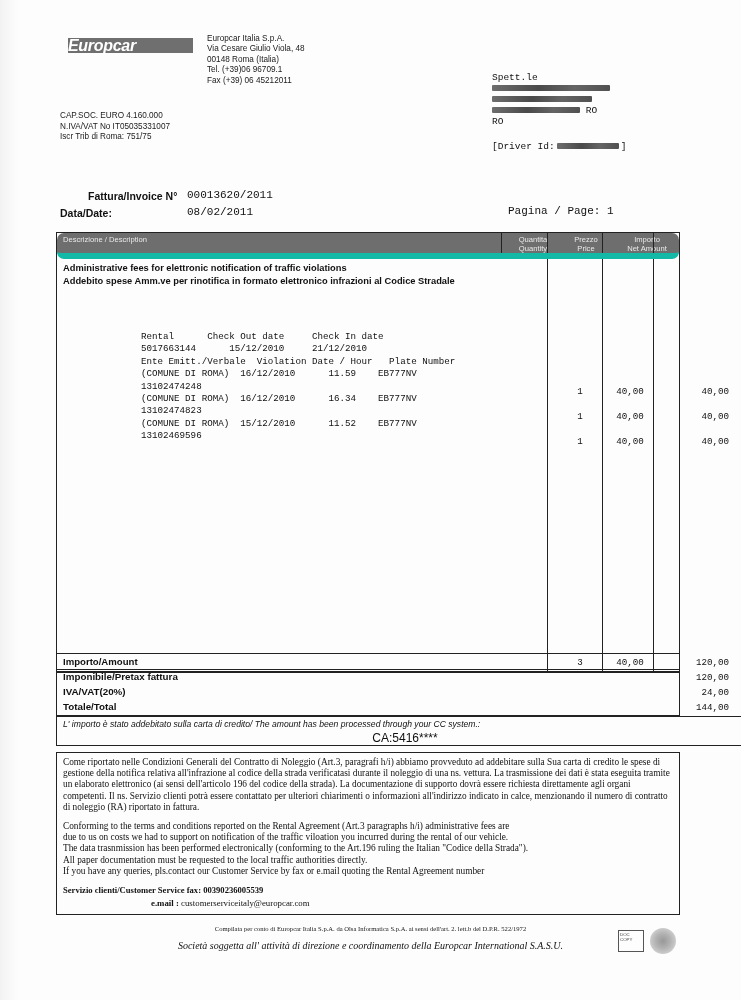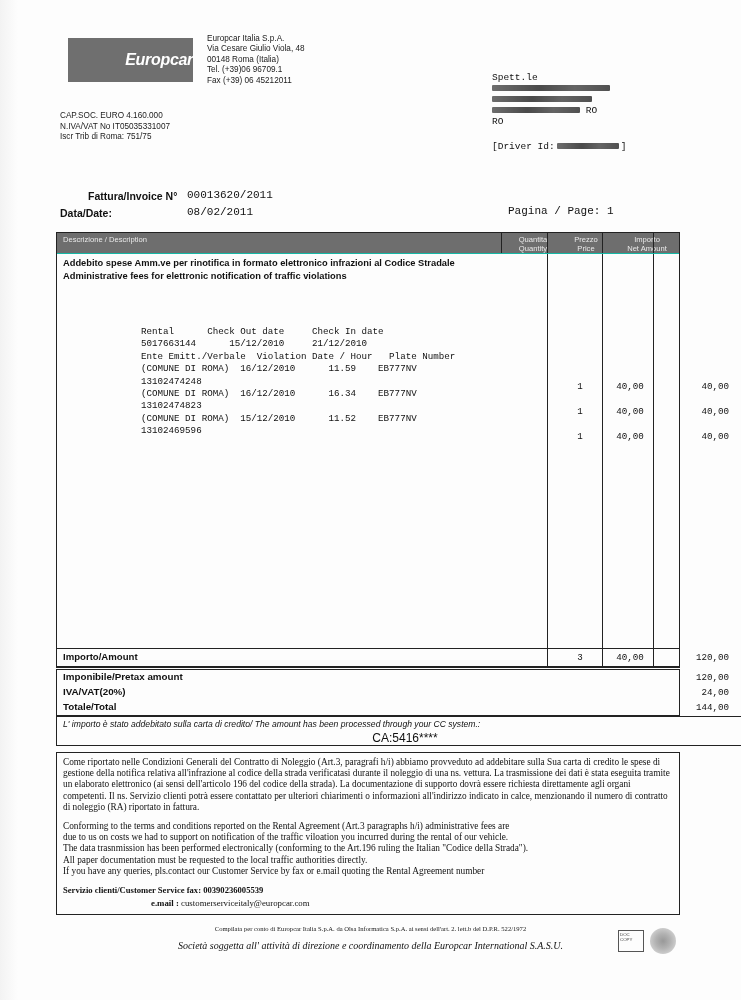--- a/index.html
+++ b/index.html
@@ -19,25 +19,25 @@
     position: absolute;
     inset: 0;
     background: #fdfdfd;
   }
   
   .logo-box {
     position: absolute;
     left: 68px;
     top: 38px;
     width: 125px;
-    height: 44px;
+    height: 15px;
     background: #6f6f6f;
     display: flex;
     align-items: center;
-    justify-content: flex-end;
+    justify-content: flex-start;
   }
   .logo-text {
     color: #ffffff;
     font-size: 16px;
     font-style: italic;
     font-weight: bold;
     letter-spacing: -0.3px;
     font-family: "Liberation Sans", sans-serif;
   }
   .company-block {
@@ -109,22 +109,23 @@
     left: 56px;
     top: 232px;
     width: 624px;
     border: 1px solid #222;
     box-sizing: border-box;
   }
   .thead {
     position: relative;
     height: 20px;
     background: #6e6e6e;
-    border-bottom: 1px solid #14b8a6;
+    border-bottom: 6px solid #14b8a6;
     overflow: hidden;
+    border-radius: 7px;
   }
   .thead .th {
     position: absolute;
     top: 2px;
     color: #e9e9e9;
     font-size: 7.6px;
     line-height: 9px;
     text-align: center;
     filter: blur(.3px);
   }
@@ -371,22 +372,22 @@
       <div class="col-sep" style="left:545px"></div>
       <div class="col-sep" style="left:596px"></div>
     </div>
 
     <div class="body-area">
       <div class="col-sep" style="left:490px"></div>
       <div class="col-sep" style="left:545px"></div>
       <div class="col-sep" style="left:596px"></div>
 
       <div class="desc-title">
+        <div>Administrative fees for elettronic notification of traffic violations</div>
         <div>Addebito spese Amm.ve per rinotifica in formato elettronico infrazioni al Codice Stradale</div>
-        <div>Administrative fees for elettronic notification of traffic violations</div>
       </div>
 
       <div class="mono-block">Rental      Check Out date     Check In date
 5017663144      15/12/2010     21/12/2010
 Ente Emitt./Verbale  Violation Date / Hour   Plate Number
 (COMUNE DI ROMA)  16/12/2010      11.59    EB777NV
 13102474248
 (COMUNE DI ROMA)  16/12/2010      16.34    EB777NV
 13102474823
 (COMUNE DI ROMA)  15/12/2010      11.52    EB777NV
@@ -423,21 +424,21 @@
       <div class="col-sep" style="left:596px"></div>
       <div class="lbl">Importo/Amount</div>
       <div class="q">3</div>
       <div class="p">40,00</div>
       <div class="a">120,00</div>
     </div>
   </div>
 
   <div class="summary">
     <div class="srow">
-      <div class="slbl">Imponibile/Pretax amount</div>
+      <div class="slbl">Imponibile/Pretax fattura</div>
       <div class="sval">120,00</div>
     </div>
     <div class="srow">
       <div class="slbl">IVA/VAT(20%)</div>
       <div class="sval">24,00</div>
     </div>
     <div class="srow">
       <div class="slbl">Totale/Total</div>
       <div class="sval">144,00</div>
     </div>

